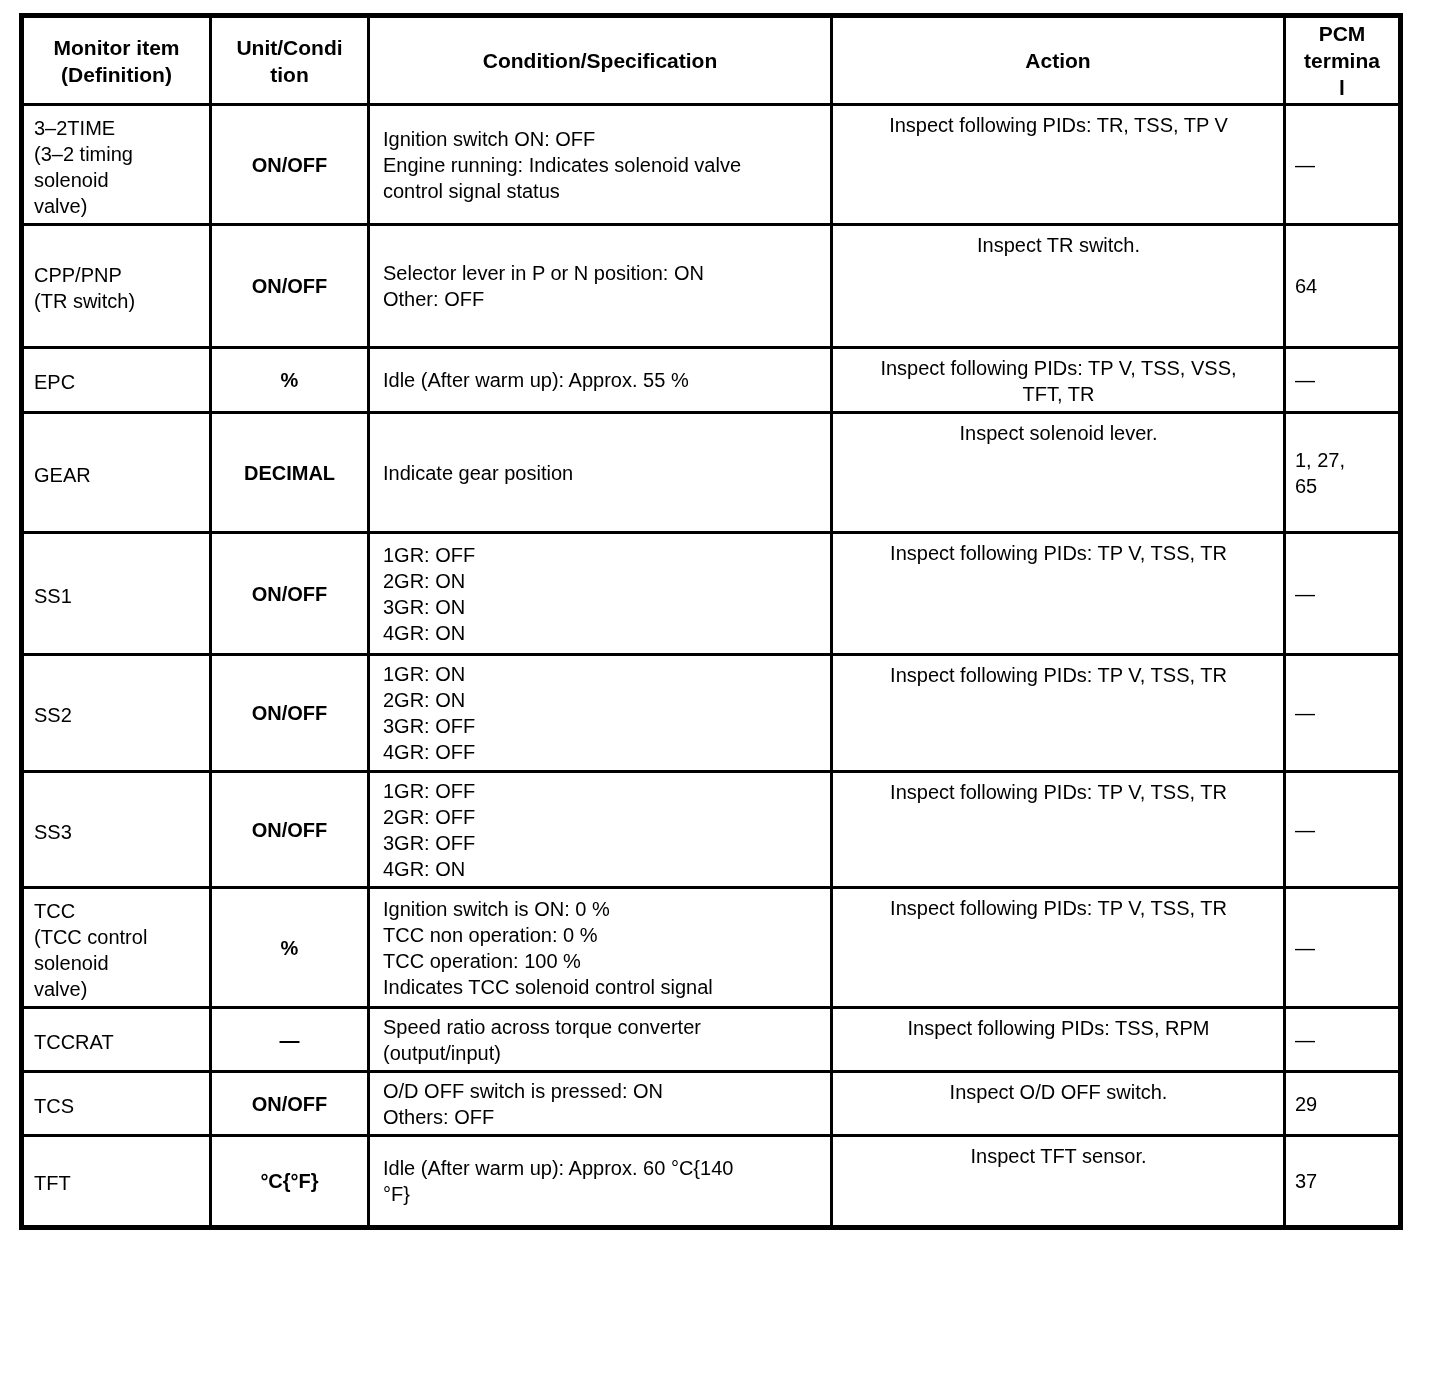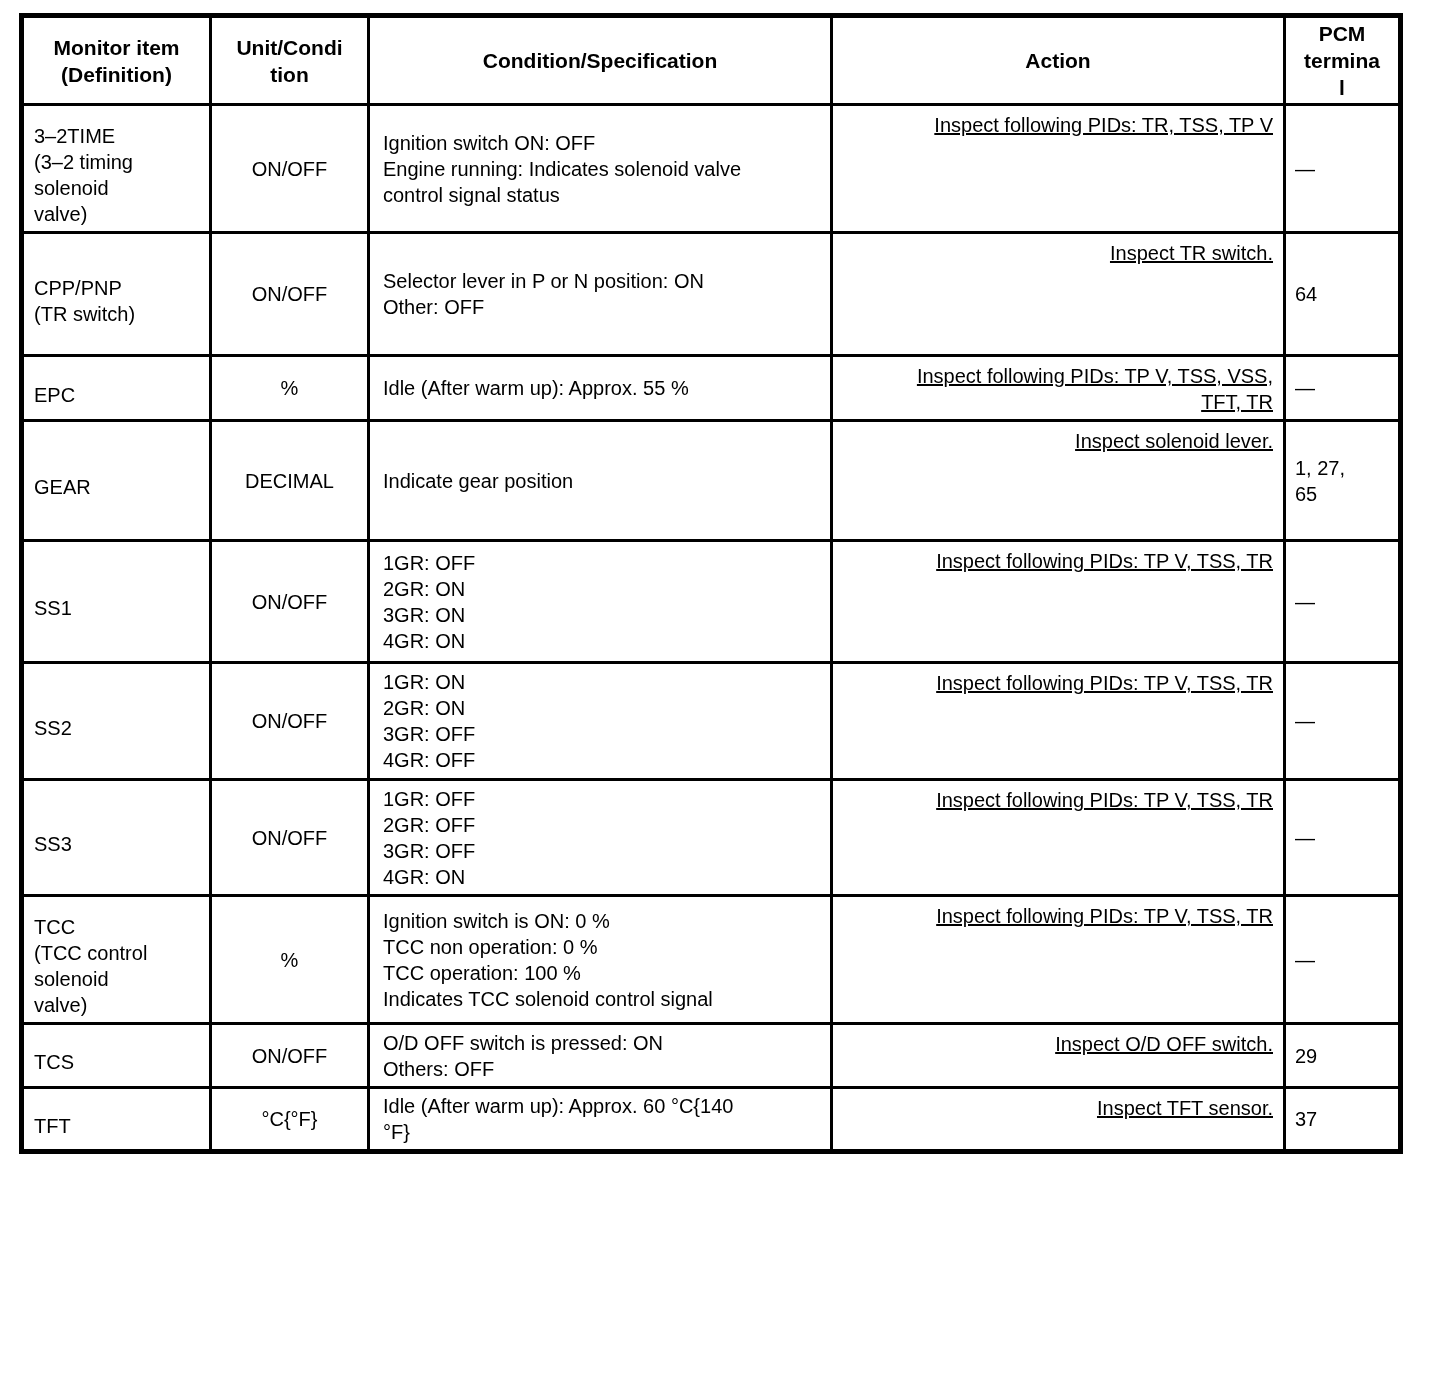--- a/index.html
+++ b/index.html
@@ -42,39 +42,39 @@
     font-weight: bold;
     text-align: center;
     vertical-align: middle;
     font-size: 21px;
     line-height: 27px;
     padding: 2px 4px;
   }
   td.c-item {
     text-align: left;
     vertical-align: middle;
-    padding: 17px 8px 4px 10px;
+    padding: 8px 8px 4px 10px;
     margin-top: 44px;
   }
   td.c-unit {
     text-align: center;
     vertical-align: middle;
     padding: 4px 4px;
+    font-weight: bold;
   }
   td.c-spec {
     text-align: left;
     vertical-align: middle;
     padding: 4px 10px 4px 13px;
     margin-top: 15px;
   }
   td.c-action {
-    text-align: right;
+    text-align: center;
     vertical-align: top;
     padding: 6px 10px 4px 11px;
-    text-decoration: underline;
   }
   td.c-pcm {
     text-align: left;
     vertical-align: middle;
     padding: 4px 4px 4px 9px;
   }
   thead tr           { height: 84px; }
   tbody tr:nth-child(1)  { height: 120px; }
   tbody tr:nth-child(2)  { height: 123px; }
   tbody tr:nth-child(3)  { height: 62px; }
@@ -188,20 +188,28 @@
 valve)</td>
         <td class="c-unit">%</td>
         <td class="c-spec">Ignition switch is ON: 0 %
 TCC non operation: 0 %
 TCC operation: 100 %
 Indicates TCC solenoid control signal</td>
         <td class="c-action">Inspect following PIDs: TP V, TSS, TR</td>
         <td class="c-pcm">—</td>
       </tr>
       <tr>
+        <td class="c-item">TCCRAT</td>
+        <td class="c-unit">—</td>
+        <td class="c-spec">Speed ratio across torque converter
+(output/input)</td>
+        <td class="c-action">Inspect following PIDs: TSS, RPM</td>
+        <td class="c-pcm">—</td>
+      </tr>
+      <tr>
         <td class="c-item">TCS</td>
         <td class="c-unit">ON/OFF</td>
         <td class="c-spec">O/D OFF switch is pressed: ON
 Others: OFF</td>
         <td class="c-action">Inspect O/D OFF switch.</td>
         <td class="c-pcm">29</td>
       </tr>
       <tr>
         <td class="c-item">TFT</td>
         <td class="c-unit">°C{°F}</td>

